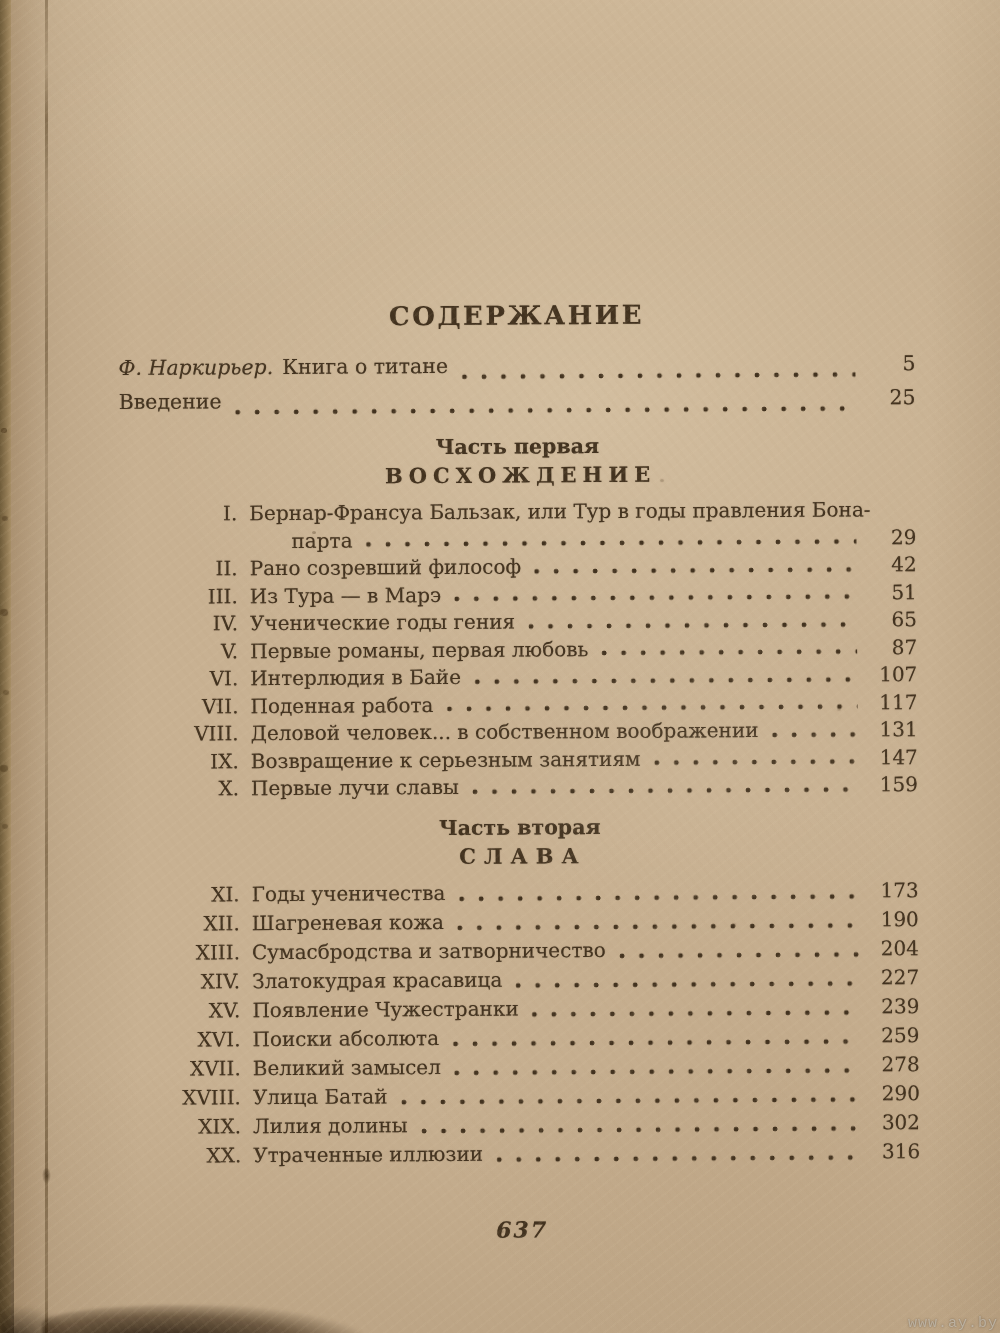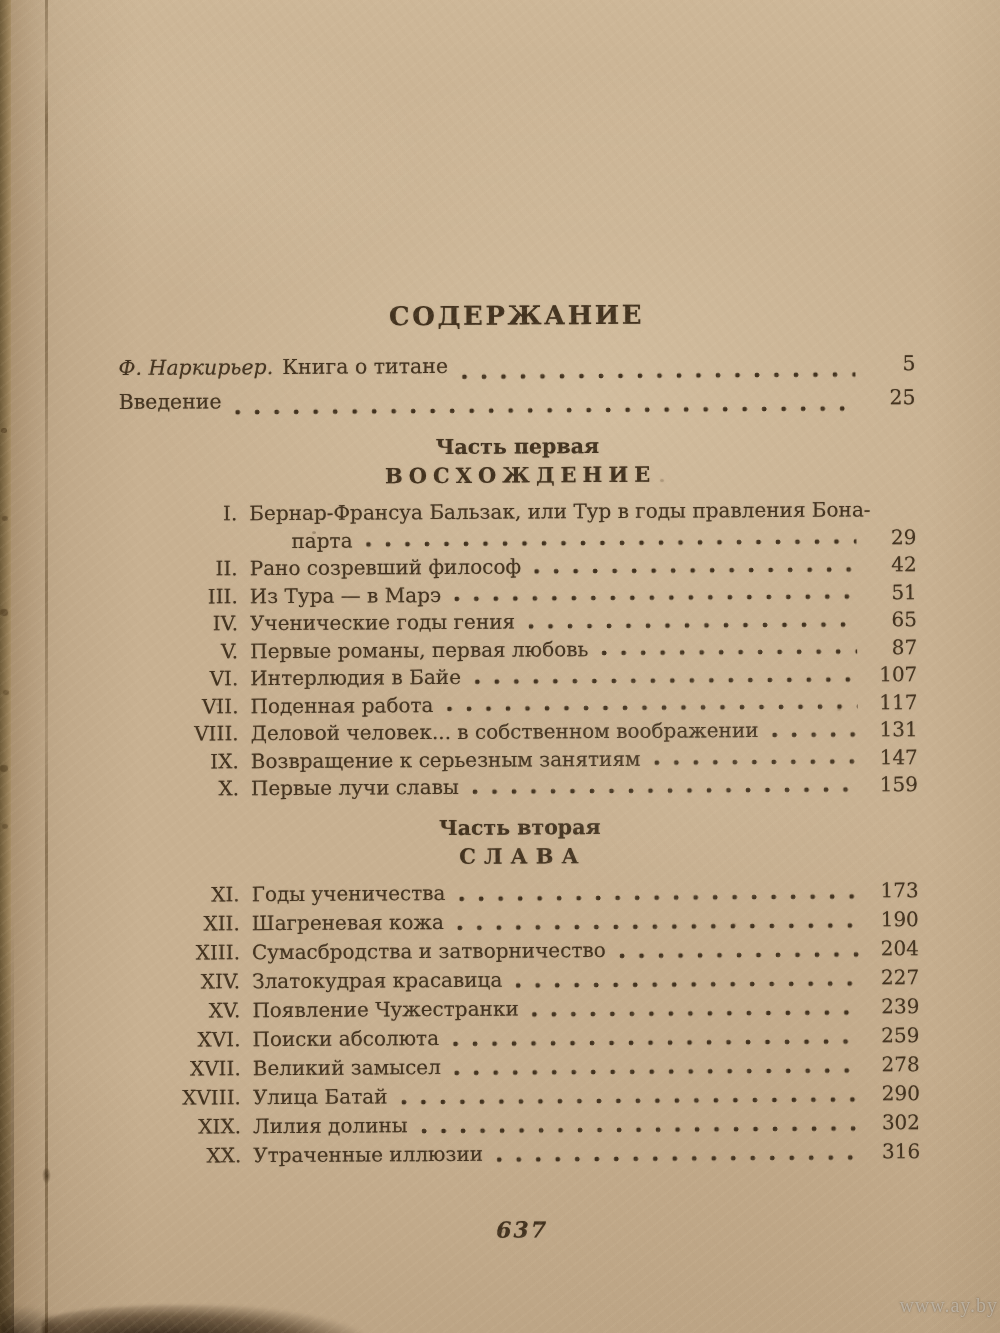--- a/index.html
+++ b/index.html
@@ -127,23 +127,23 @@
   
   .texture-overlay{
     position:absolute;inset:0;z-index:5;pointer-events:none;
     background:
       repeating-linear-gradient(53deg, rgba(170,140,100,0.045) 0 3px, rgba(0,0,0,0) 3px 8px),
       repeating-linear-gradient(-38deg, rgba(235,215,180,0.05) 0 2px, rgba(0,0,0,0) 2px 9px),
       radial-gradient(ellipse 300px 200px at 22% 12%, rgba(255,244,220,0.08), rgba(0,0,0,0) 70%),
       radial-gradient(ellipse 360px 260px at 70% 58%, rgba(255,244,220,0.06), rgba(0,0,0,0) 70%);
   }
   .watermark{
-    position:absolute;right:2px;bottom:16px;z-index:6;
-    font-family:Liberation Serif, serif;
-    font-size:20px;letter-spacing:1px;
+    position:absolute;right:2px;bottom:1px;z-index:6;
+    font-family:Liberation Mono, monospace;
+    font-size:15px;letter-spacing:1px;
     color:rgba(215,210,200,0.60);
     text-shadow:0 0 2px rgba(60,48,35,0.55);
   }
 </style>
 </head>
 <body>
 
 <div class="paper-shading"></div>
 <div class="spine-edge"></div>
 <div class="spine-edge-lower"></div>

